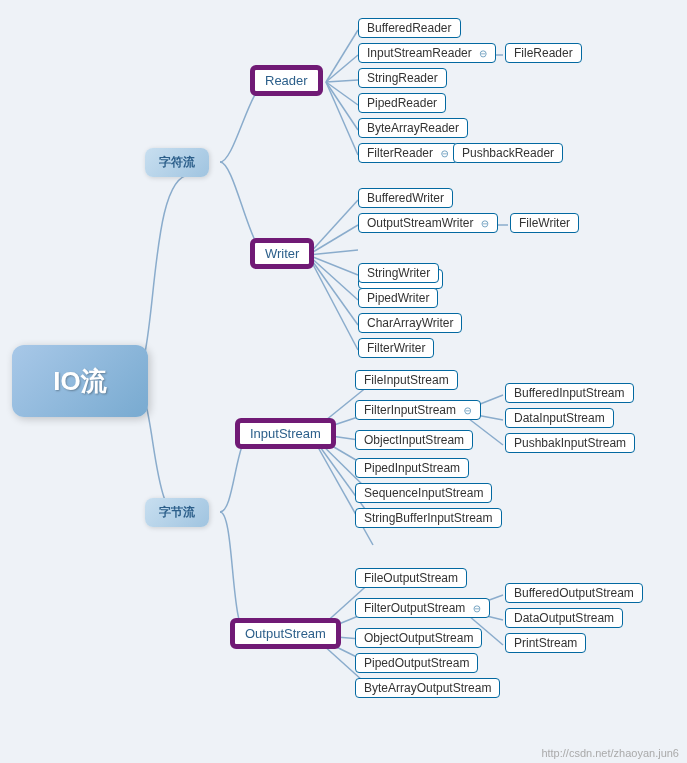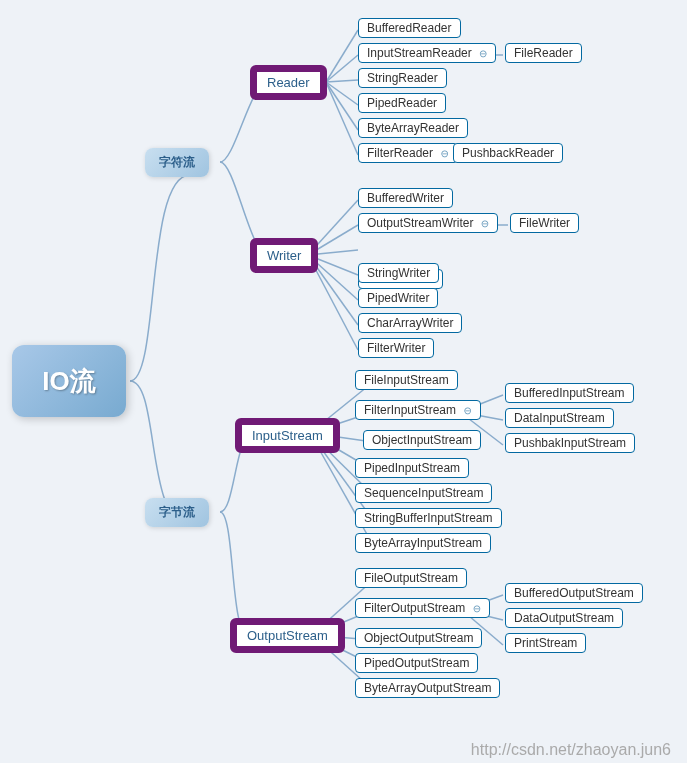--- a/index.html
+++ b/index.html
@@ -52,21 +52,21 @@
       font-weight: bold;
       color: #2c5f8a;
       box-shadow: 1px 1px 5px rgba(0,0,0,0.15);
       white-space: nowrap;
     }
 
     
     .l2-node {
       position: absolute;
       background: #fff;
-      border: 7px solid #701a75;
+      border: 5px solid #701a75;
       border-radius: 6px;
       padding: 3px 10px;
       font-size: 13px;
       color: #2c5f8a;
       white-space: nowrap;
     }
 
     
     .l3-node {
       position: absolute;
@@ -89,22 +89,22 @@
     }
     svg.connectors line, svg.connectors path {
       stroke: #8aaccc;
       stroke-width: 1.5;
       fill: none;
     }
 
     .watermark {
       position: absolute;
       bottom: 4px;
-      right: 16px;
-      font-size: 16px;
+      right: 8px;
+      font-size: 11px;
       color: #aaa;
     }
   </style>
 </head>
 <body>
 
 <div class="mind-map">
   <svg class="connectors">
 
     <path d="M130,381 C160,381 145,175 190,175"></path>
@@ -156,21 +156,21 @@
     <line x1="312" y1="635" x2="373" y2="610"></line>
     <line x1="312" y1="635" x2="373" y2="640"></line>
     <line x1="312" y1="635" x2="373" y2="665"></line>
     <line x1="312" y1="635" x2="373" y2="690"></line>
 
     <line x1="462" y1="610" x2="503" y2="595"></line>
     <line x1="462" y1="610" x2="503" y2="620"></line>
     <line x1="462" y1="610" x2="503" y2="645"></line>
   </svg>
 
-  <div class="root-node" style="left:12px; top:345px; width:114px; height:72px;">
+  <div class="root-node" style="left:12px; top:345px; width:136px; height:72px;">
     <span>IO流</span>
   </div>
 
   <div class="l1-node" style="left:145px; top:148px;">
     <span>字符流</span>
   </div>
 
   <div class="l1-node" style="left:145px; top:498px;">
     <span>字节流</span>
   </div>
@@ -253,35 +253,32 @@
   </div>
   <div class="l3-node" style="left:505px; top:383px;">
     <span>BufferedInputStream</span>
   </div>
   <div class="l3-node" style="left:505px; top:408px;">
     <span>DataInputStream</span>
   </div>
   <div class="l3-node" style="left:505px; top:433px;">
     <span>PushbakInputStream</span>
   </div>
-  <div class="l3-node" style="left:355px; top:430px;margin-left:8px;">
+  <div class="l3-node" style="left:355px; top:430px;">
     <span>ObjectInputStream</span>
   </div>
   <div class="l3-node" style="left:355px; top:458px;">
     <span>PipedInputStream</span>
   </div>
   <div class="l3-node" style="left:355px; top:483px;">
     <span>SequenceInputStream</span>
   </div>
   <div class="l3-node" style="left:355px; top:508px;">
     <span>StringBufferInputStream</span>
   </div>
-  <div class="l3-node" style="left:355px; top:533px;">
-    <span>ByteArrayInputStream</span>
-  </div>
 
   <div class="l3-node" style="left:355px; top:568px;">
     <span>FileOutputStream</span>
   </div>
   <div class="l3-node" style="left:355px; top:598px;">
     <span>FilterOutputStream</span>
     <span style="font-size:10px; color:#6699bb; margin-left:4px;">⊖</span>
   </div>
   <div class="l3-node" style="left:505px; top:608px;">
     <span>DataOutputStream</span>

